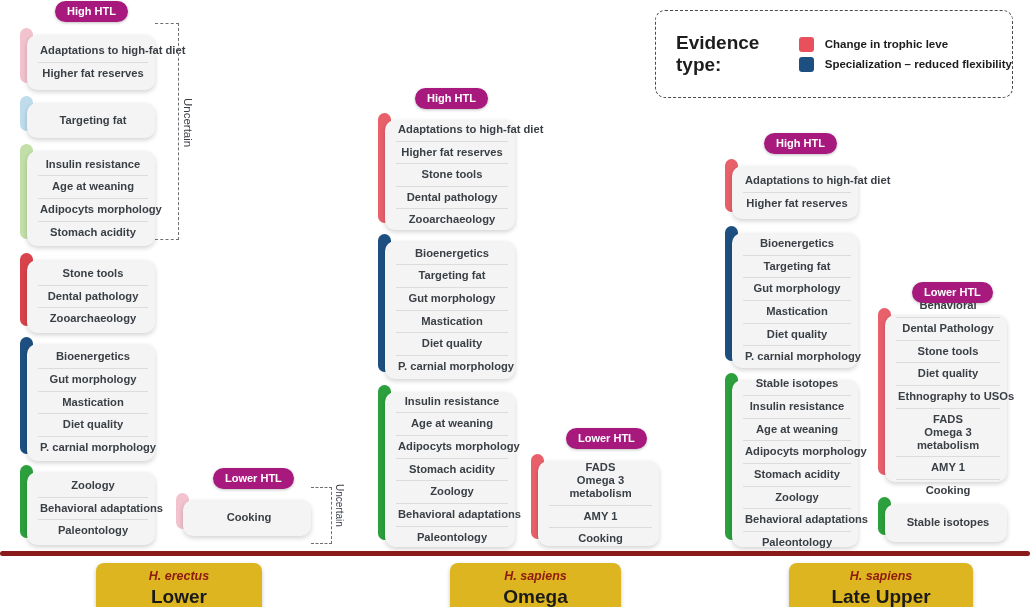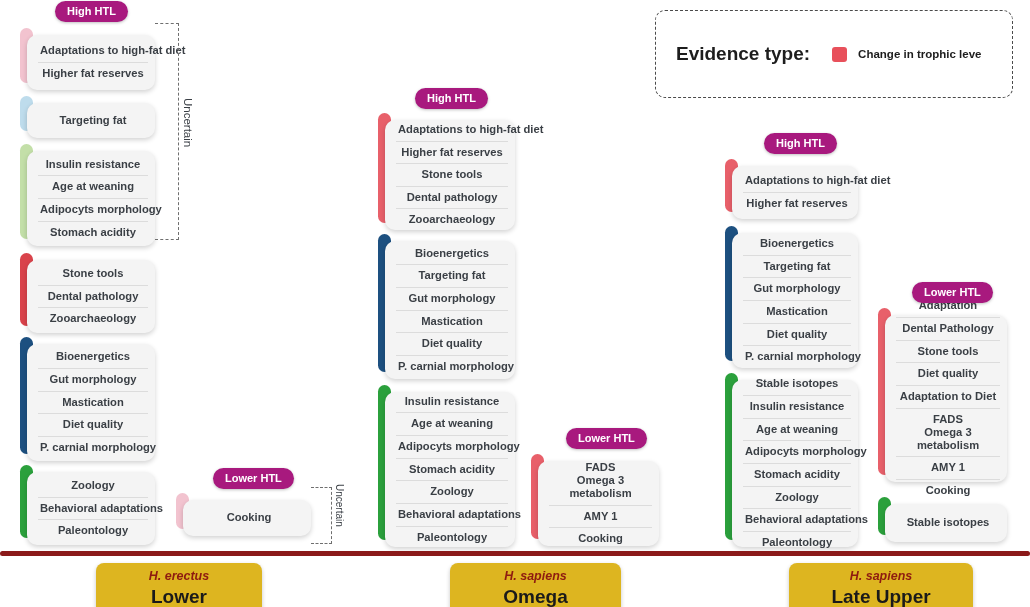--- a/index.html
+++ b/index.html
@@ -140,20 +140,24 @@
 
 <div class="canvas">
 
   <div class="legend">
     <span class="legend-title">Evidence type:</span>
     <div class="legend-items">
       <div class="legend-row">
         <span class="legend-swatch" style="background:#e8505b"></span>
         <span class="legend-text">Change in trophic leve</span>
       </div>
+      <div class="legend-row">
+        <span class="legend-swatch" style="background:#1d5080"></span>
+        <span class="legend-text">Specialization – reduced flexibility</span>
+      </div>
     </div>
   </div>
 
   <div class="htl" style="left:55px; top:1px;">High HTL</div>
 
   <div class="card" id="le-1" style="left:20px; top:28px; width:135px; height:55px;">
     <div class="bar" style="background:#f2c3cf"></div>
     <div class="body">
       <div class="row">Adaptations to high-fat diet</div>
       <div class="row">Higher fat reserves</div>
@@ -304,25 +308,25 @@
       <div class="row">Behavioral adaptations</div>
       <div class="row">Paleontology</div>
     </div>
   </div>
 
   <div class="htl" style="left:912px; top:282px;">Lower HTL</div>
 
   <div class="card" id="rr-4" style="left:878px; top:308px; width:129px; height:167px;">
     <div class="bar" style="background:#e8606a"></div>
     <div class="body">
-      <div class="row">Adaptation</div>
+      <div class="row">Behavioral</div>
       <div class="row">Dental Pathology</div>
       <div class="row">Stone tools</div>
       <div class="row">Diet quality</div>
-      <div class="row">Adaptation to Diet</div>
+      <div class="row">Ethnography to USOs</div>
       <div class="row two-line">FADS<br>Omega 3 metabolism</div>
       <div class="row">AMY 1</div>
       <div class="row">Cooking</div>
     </div>
   </div>
 
   <div class="card" id="rr-5" style="left:878px; top:497px; width:129px; height:38px;">
     <div class="bar" style="background:#2ba03c"></div>
     <div class="body">
       <div class="row">Stable isotopes</div>

